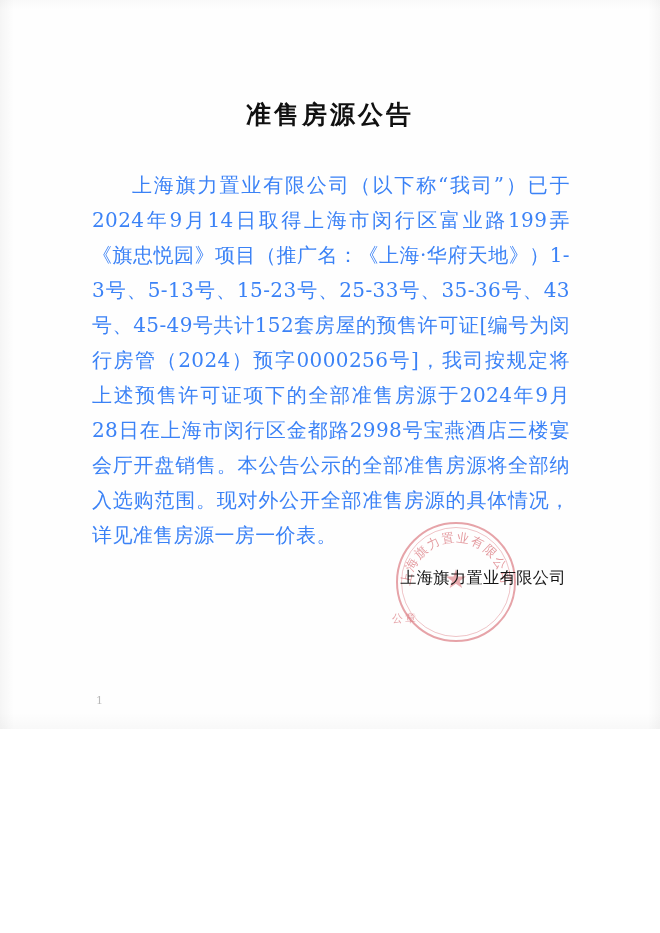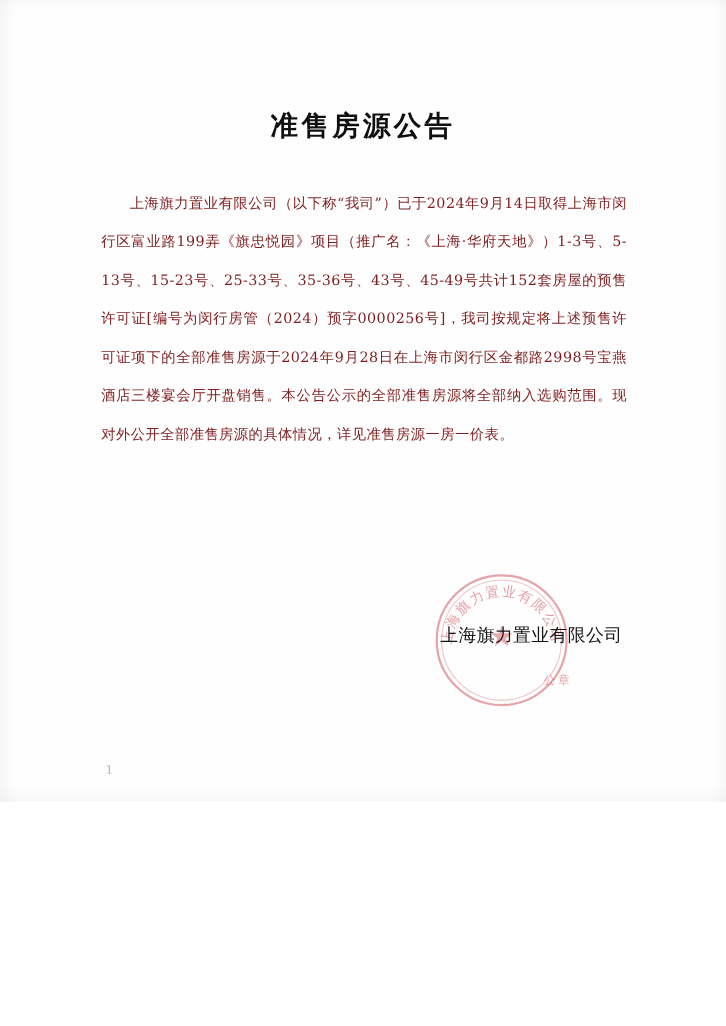--- a/index.html
+++ b/index.html
@@ -43,25 +43,25 @@
     letter-spacing: 3px;
     font-weight: 700;
     color: #101010;
     font-family: "DejaVu Serif", "Liberation Serif", serif;
   }
   .body-text {
     position: absolute;
     top: 168px;
     left: 92px;
     width: 478px;
-    font-size: 13px;
+    font-size: 20px;
     line-height: 35px;
     text-align: justify;
     text-justify: inter-ideograph;
-    color: #7f1d1d;
+    color: #3b82f6;
     letter-spacing: 0.4px;
   }
   .body-text p {
     margin: 0;
     text-indent: 2em;
   }
   .signature {
     position: absolute;
     top: 560px;
     left: 0;
@@ -118,21 +118,21 @@
     font-family: "DejaVu Serif", "Liberation Serif", serif;
     font-size: 12.5px;
     letter-spacing: 1.5px;
     opacity: 0.6;
   }
   .seal .seal-bottom {
     position: absolute;
     left: 0;
     right: 0;
     bottom: 20px;
-    text-align: right;
+    text-align: left;
     color: #c9353f;
     font-size: 11px;
     letter-spacing: 2px;
     opacity: 0.55;
   }
   .page-mark {
     position: absolute;
     left: 96px;
     bottom: 22px;
     font-size: 11px;

